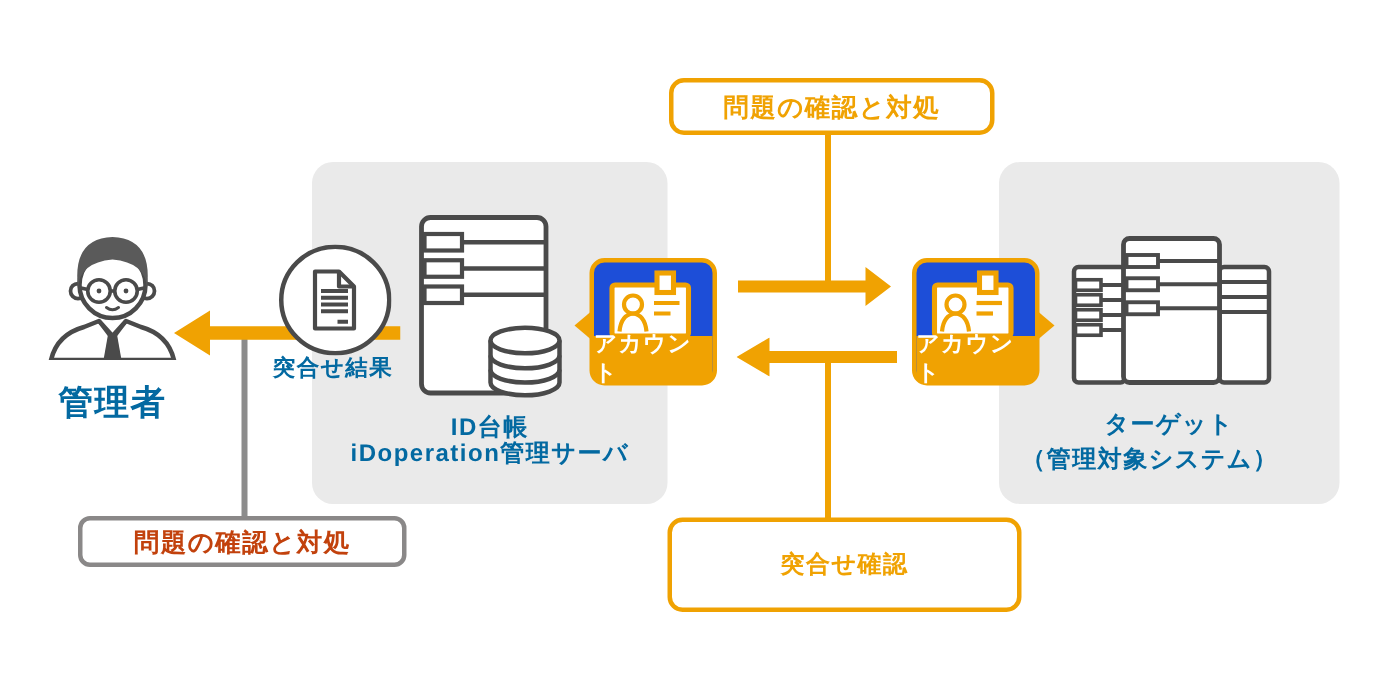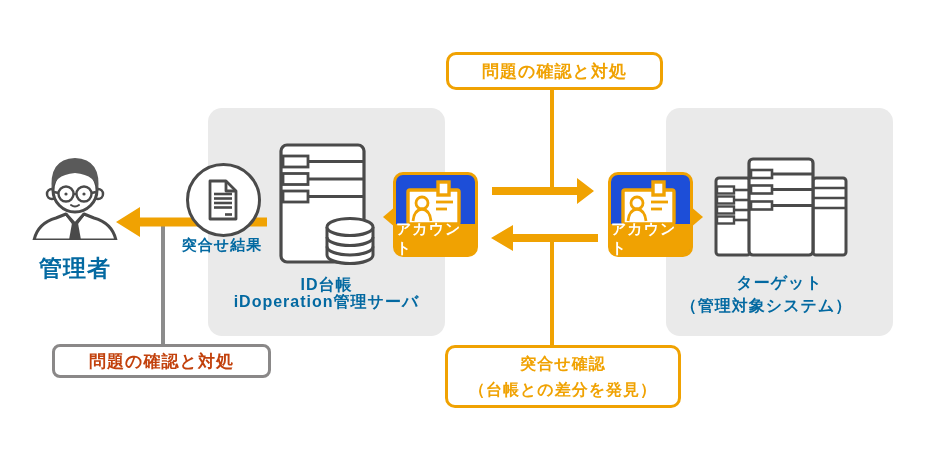--- a/index.html
+++ b/index.html
@@ -168,20 +168,19 @@
     </svg>
     <div class="badge-band">アカウント</div>
   </div>
 
   <div class="abs flow-label" style="left:446px;top:52px;width:217px;height:38px;font-size:17px;">
     <span>問題の確認と対処</span>
   </div>
 
   <div class="abs flow-label" style="left:445px;top:345px;width:236px;height:63px;font-size:16px;line-height:1.6;">
     <span>突合せ確認</span>
-    <span>（台帳との差分を発見）</span>
   </div>
 
   <div class="abs issue-label" style="left:52px;top:344px;width:219px;height:34px;">
     <span>問題の確認と対処</span>
   </div>
 
 </div>
 
 </body></html>

